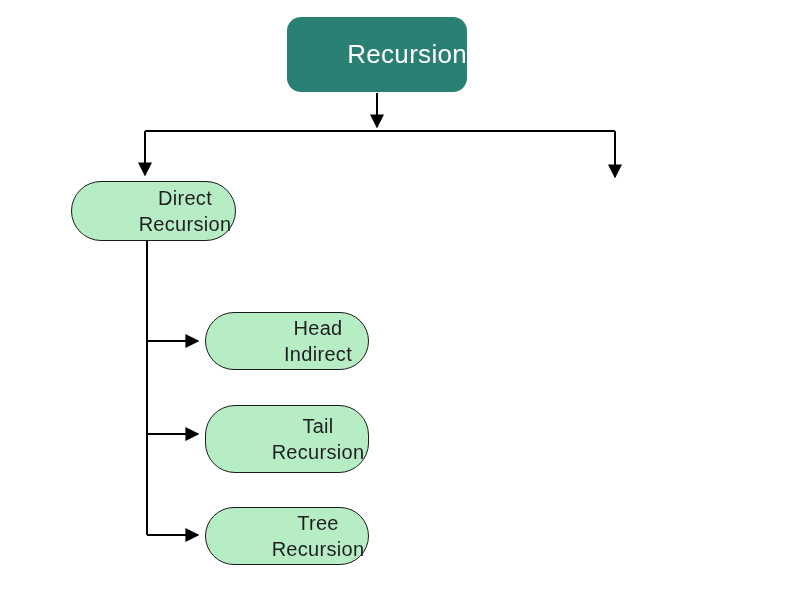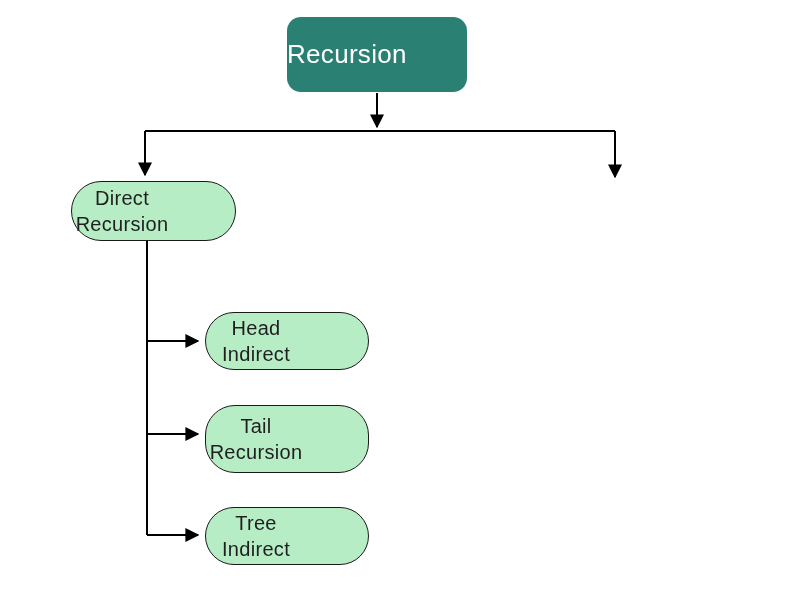--- a/index.html
+++ b/index.html
@@ -30,21 +30,21 @@
   }
   .connectors line, .connectors polyline {
     stroke: var(--line);
     stroke-width: 2;
     fill: none;
   }
   .node {
     position: absolute;
     display: flex;
     align-items: center;
-    justify-content: flex-start;
+    justify-content: flex-end;
     text-align: center;
     line-height: 1.3;
     letter-spacing: 0.3px;
   }
   .node-root {
     left: 287px; top: 17px;
     width: 180px; height: 75px;
     background: var(--root-bg);
     color: var(--root-text);
     border-radius: 14px;
@@ -104,16 +104,16 @@
 
   <div class="node node-pill node-head">
     <span class="label">Head Indirect</span>
   </div>
 
   <div class="node node-pill node-tail">
     <span class="label">Tail Recursion</span>
   </div>
 
   <div class="node node-pill node-tree">
-    <span class="label">Tree Indirect</span>
+    <span class="label">Tree Recursion</span>
   </div>
 
 </div>
 
 </body></html>

